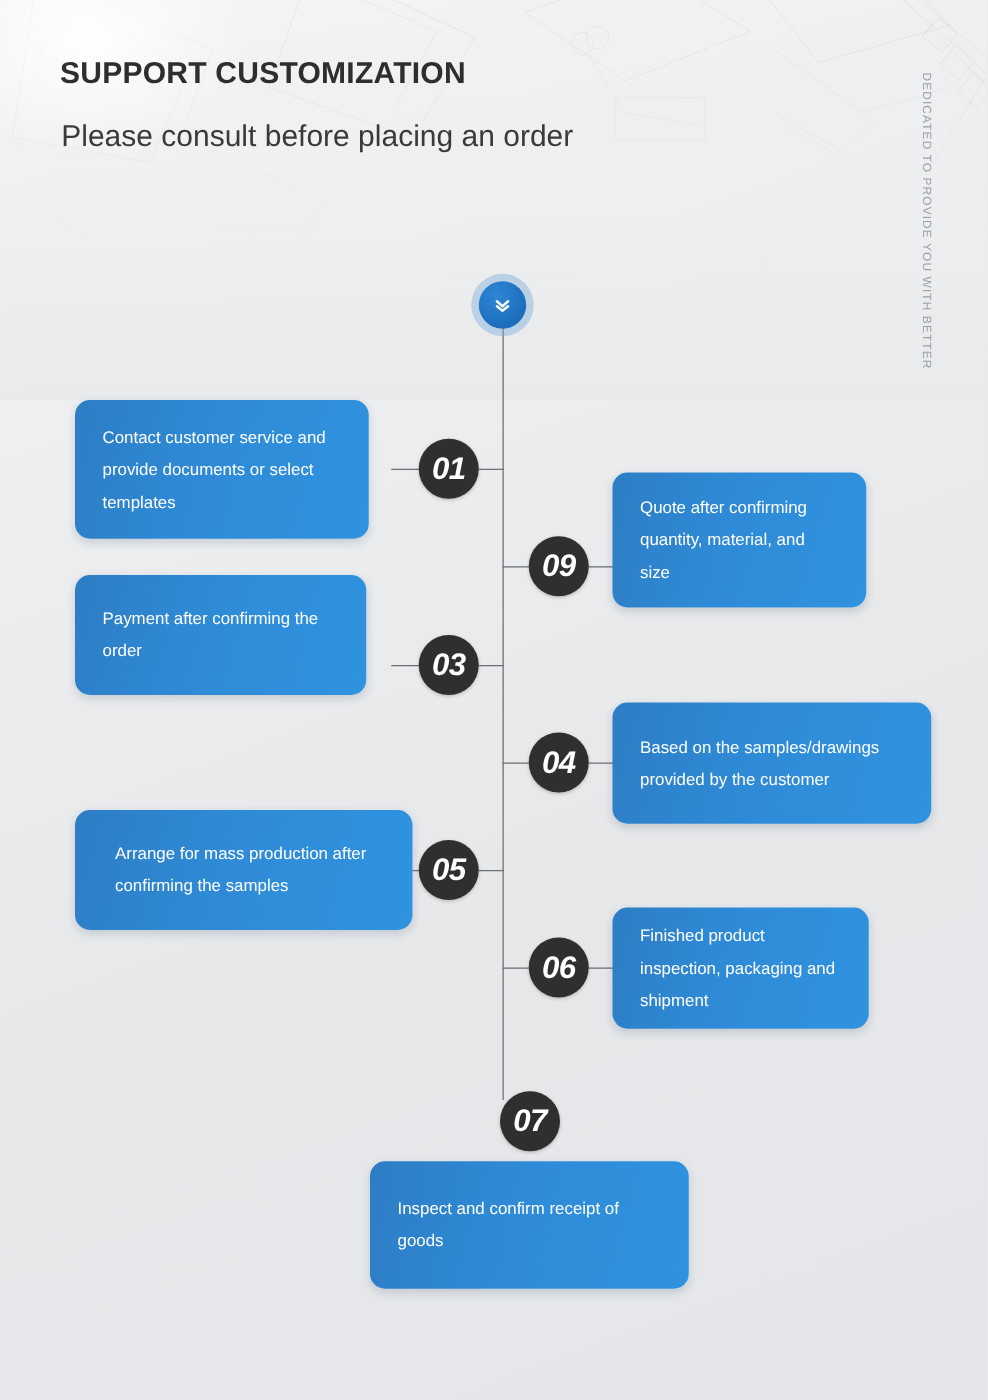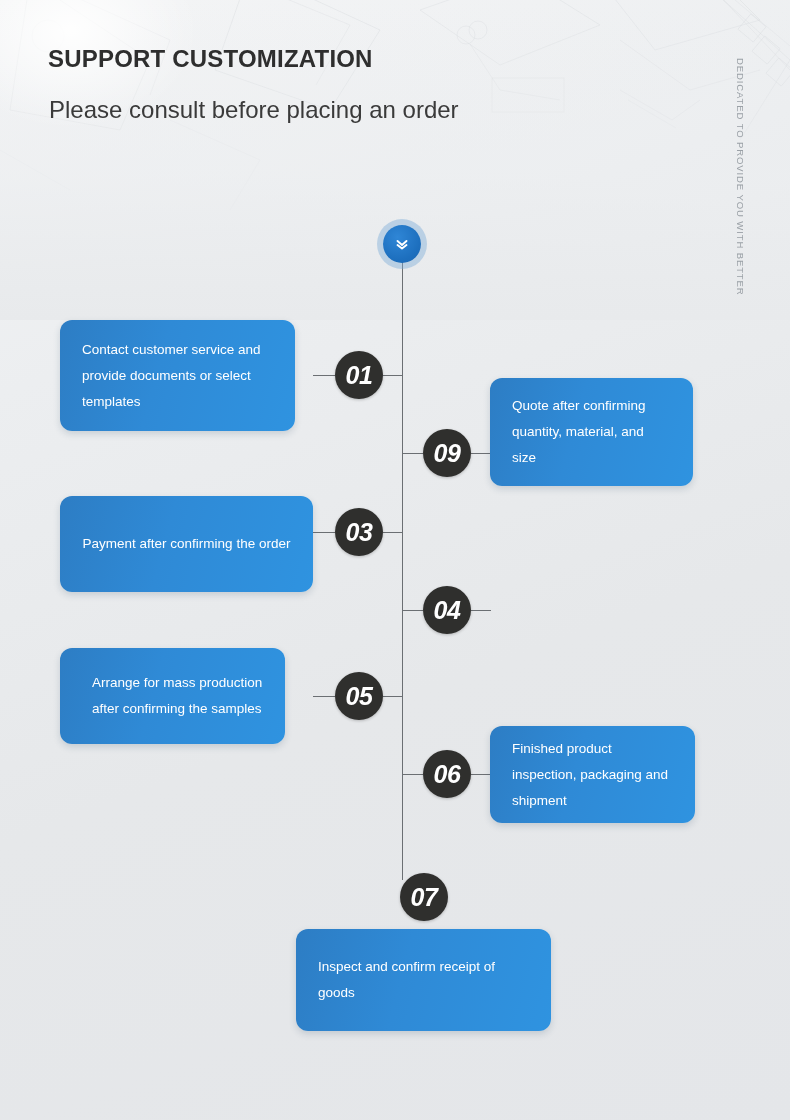--- a/index.html
+++ b/index.html
@@ -203,32 +203,35 @@
 
   <div class="conn" style="left:402px; top:453px; width:21px;"></div>
   <div class="conn" style="left:471px; top:453px; width:20px;"></div>
   <div class="badge" style="left:423px; top:429px;">09</div>
   <div class="card" style="left:490px; top:378px; width:203px; height:108px;">
     <span class="card-text">Quote after confirming quantity, material, and size</span>
   </div>
 
   <div class="conn" style="left:313px; top:532px; width:22px;"></div>
   <div class="conn" style="left:383px; top:532px; width:20px;"></div>
-  <div class="card" style="left:60px; top:496px; width:253px; height:96px;justify-content:center;">
+  <div class="card" style="left:60px; top:460px; width:233px; height:96px;">
     <span class="card-text">Payment after confirming the order</span>
   </div>
   <div class="badge" style="left:335px; top:508px;">03</div>
 
   <div class="conn" style="left:402px; top:610px; width:21px;"></div>
   <div class="conn" style="left:471px; top:610px; width:20px;"></div>
   <div class="badge" style="left:423px; top:586px;">04</div>
+  <div class="card" style="left:490px; top:562px; width:255px; height:97px;">
+    <span class="card-text">Based on the samples/drawings provided by the customer</span>
+  </div>
 
   <div class="conn" style="left:313px; top:696px; width:22px;"></div>
   <div class="conn" style="left:383px; top:696px; width:20px;"></div>
-  <div class="card" style="left:60px; top:648px; width:225px; height:96px;padding-left:32px;">
+  <div class="card" style="left:60px; top:648px; width:270px; height:96px;padding-left:32px;">
     <span class="card-text">Arrange for mass production after confirming the samples</span>
   </div>
   <div class="badge" style="left:335px; top:672px;">05</div>
 
   <div class="conn" style="left:402px; top:774px; width:21px;"></div>
   <div class="conn" style="left:471px; top:774px; width:20px;"></div>
   <div class="badge" style="left:423px; top:750px;">06</div>
   <div class="card" style="left:490px; top:726px; width:205px; height:97px;">
     <span class="card-text">Finished product inspection, packaging and shipment</span>
   </div>

